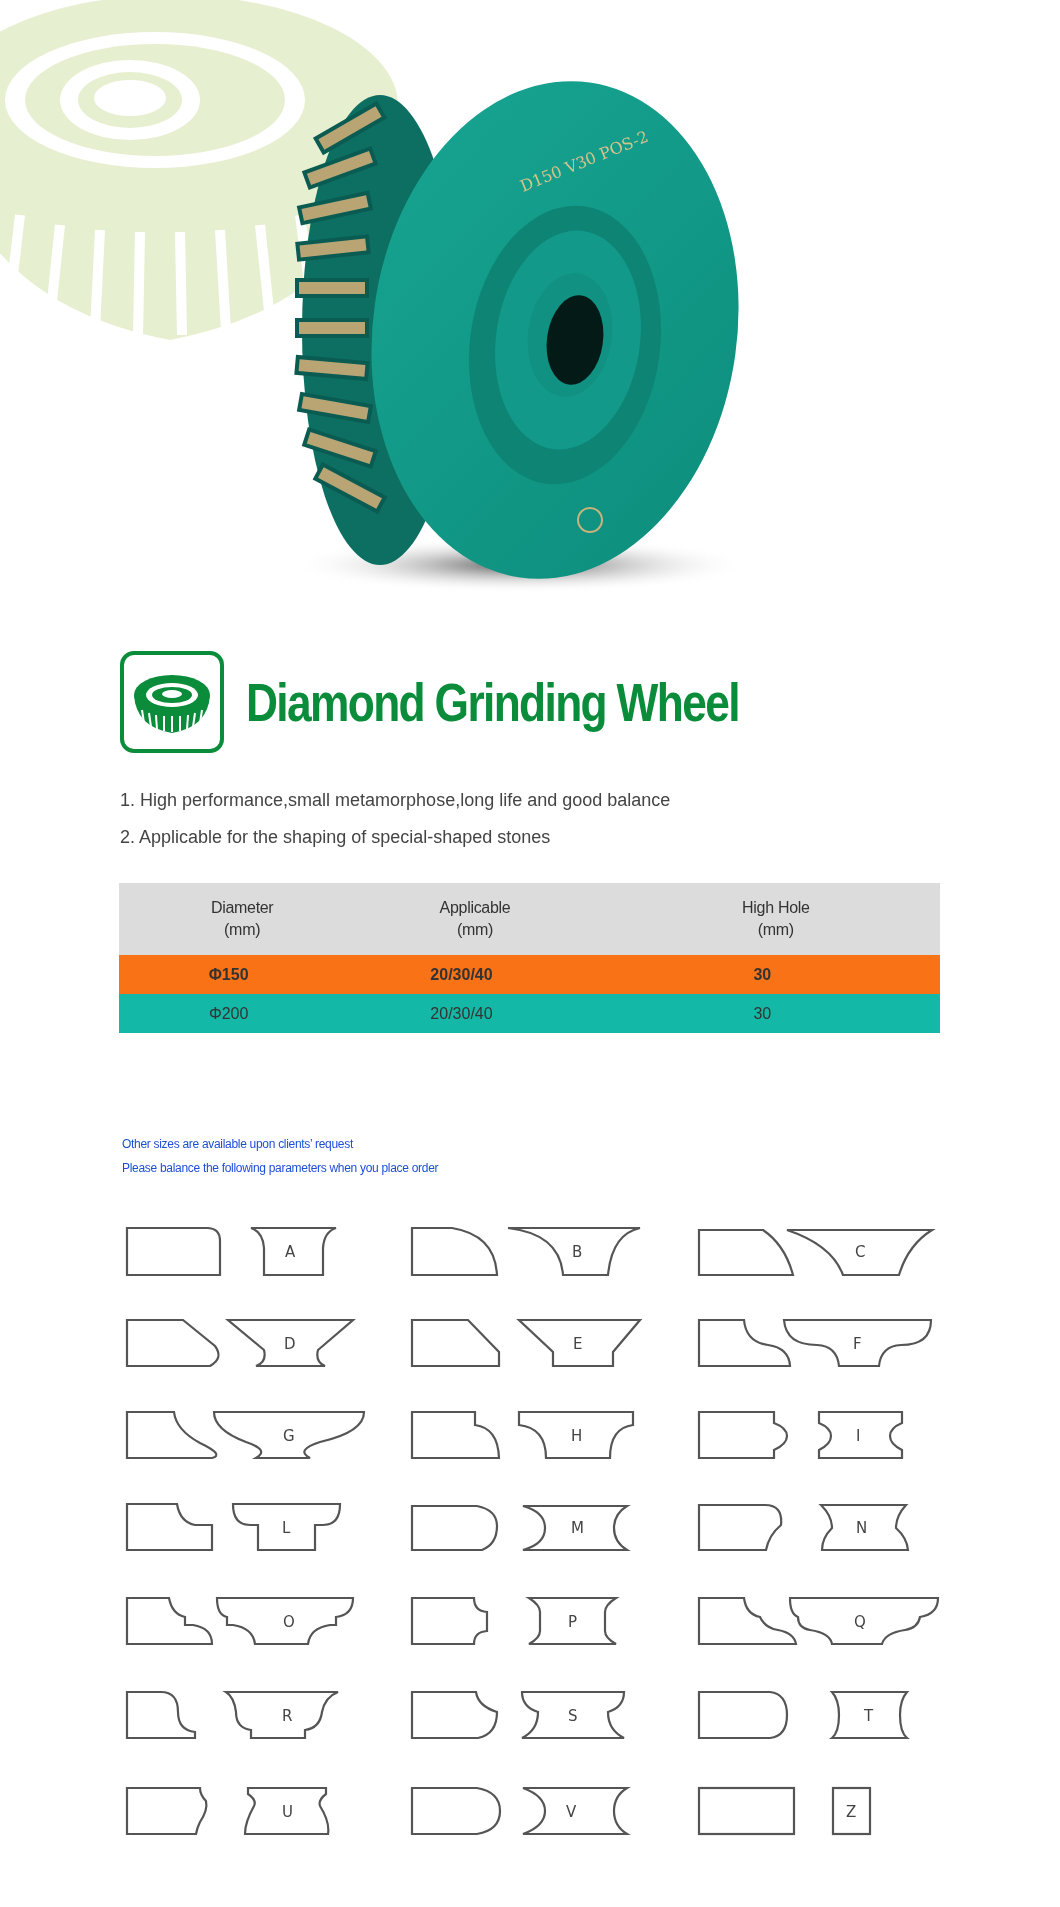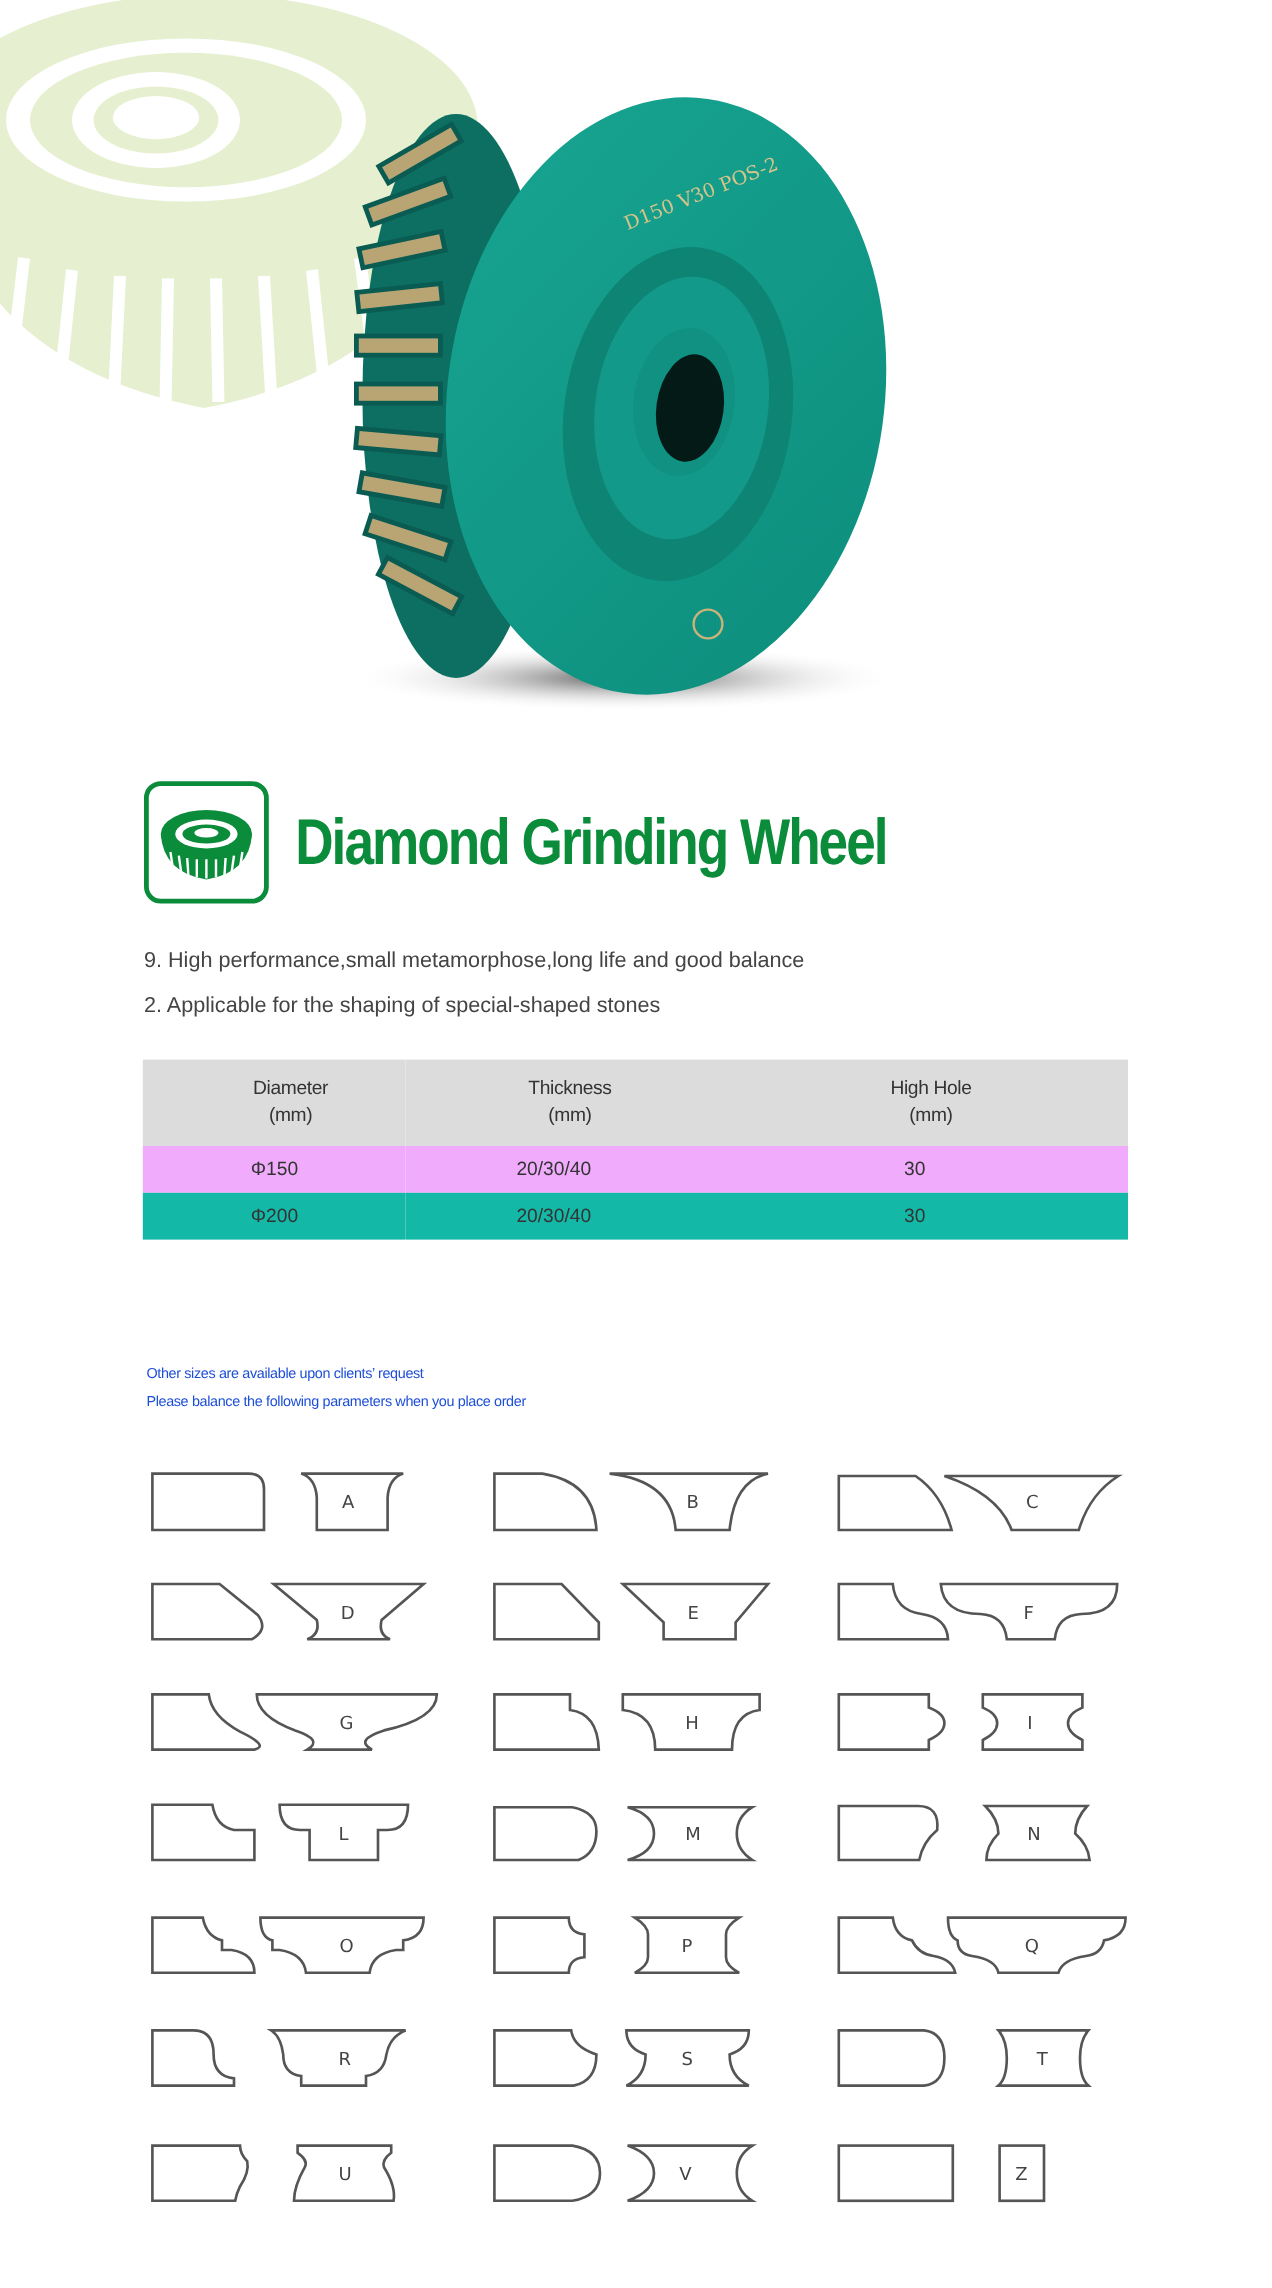--- a/index.html
+++ b/index.html
@@ -5,21 +5,21 @@
   html,body{margin:0;padding:0;background:#fff;}
   body{width:1060px;height:1907px;position:relative;overflow:hidden;font-family:"Liberation Sans",sans-serif;color:#444;}
   .hero{position:absolute;left:0;top:0;width:1060px;height:640px;}
   .hero svg{position:absolute;left:0;top:0;}
   .logo-box{position:absolute;left:120px;top:651px;width:104px;height:102px;border:4px solid #0a8c3a;border-radius:14px;box-sizing:border-box;}
   .title{position:absolute;left:246px;top:672px;font-family:"Liberation Sans",sans-serif;font-weight:bold;font-size:54px;color:#0a8c3a;letter-spacing:-2px;transform:scaleX(0.82);transform-origin:left center;white-space:nowrap;line-height:60px;}
   .feature{position:absolute;left:120px;font-size:18px;color:#444;white-space:nowrap;}
   table.spec{position:absolute;left:119px;top:883px;width:821px;border-collapse:collapse;font-family:"Liberation Sans",sans-serif;}
   table.spec th{background:#dcdcdc;font-weight:normal;font-size:16px;color:#333;height:70px;line-height:22px;text-align:center;transform:none;padding-left:28px;}
   table.spec td{font-size:16px;color:#333;height:37px;text-align:center;}
-  table.spec tr.odd td{background:#f0abfc;}
+  table.spec tr.odd td{background:#f97316;font-weight:bold;}
   table.spec tr.even td{background:#14b8a6;}
   .c1{width:210px;} .c2{width:240px;} .c3{width:371px;}
   .cond{letter-spacing:-0.3px;}
   .note{position:absolute;left:122px;font-size:12px;color:#1d4ed8;white-space:nowrap;letter-spacing:-0.3px;}
   .shapes{position:absolute;left:0;top:0;width:1060px;height:1907px;pointer-events:none;}
   .shapes svg{position:absolute;left:0;top:0;}
   .lbl{font-family:"DejaVu Sans",sans-serif;font-size:15px;fill:#444;}
 </style>
 </head>
 <body>
@@ -99,28 +99,28 @@
       <line x1="48" y1="61" x2="48" y2="77"></line>
         <line x1="56" y1="61" x2="56" y2="76"></line>
       <line x1="64" y1="60" x2="63" y2="75"></line>
         <line x1="71" y1="58" x2="69" y2="72"></line>
       <line x1="78" y1="55" x2="76" y2="68"></line>
     </g>
   </svg>
 </div>
 <div class="title">Diamond Grinding Wheel</div>
 
-<div class="feature" style="top:790px;">9. High performance,small metamorphose,long life and good balance</div>
+<div class="feature" style="top:790px;">1. High performance,small metamorphose,long life and good balance</div>
 <div class="feature" style="top:827px;">2. Applicable for the shaping of special-shaped stones</div>
 
 <table class="spec">
   <thead>
     <tr>
       <th class="c1"><span class="cond">Diameter</span><br><span class="cond">(mm)</span></th>
-      <th class="c2"><span class="cond">Thickness</span><br><span class="cond">(mm)</span></th>
+      <th class="c2"><span class="cond">Applicable</span><br><span class="cond">(mm)</span></th>
       <th class="c3"><span class="cond">High Hole</span><br><span class="cond">(mm)</span></th>
     </tr>
   </thead>
   <tbody>
     <tr class="odd">
       <td>Φ150</td>
       <td>20/30/40</td>
       <td>30</td>
     </tr>
     <tr class="even">

